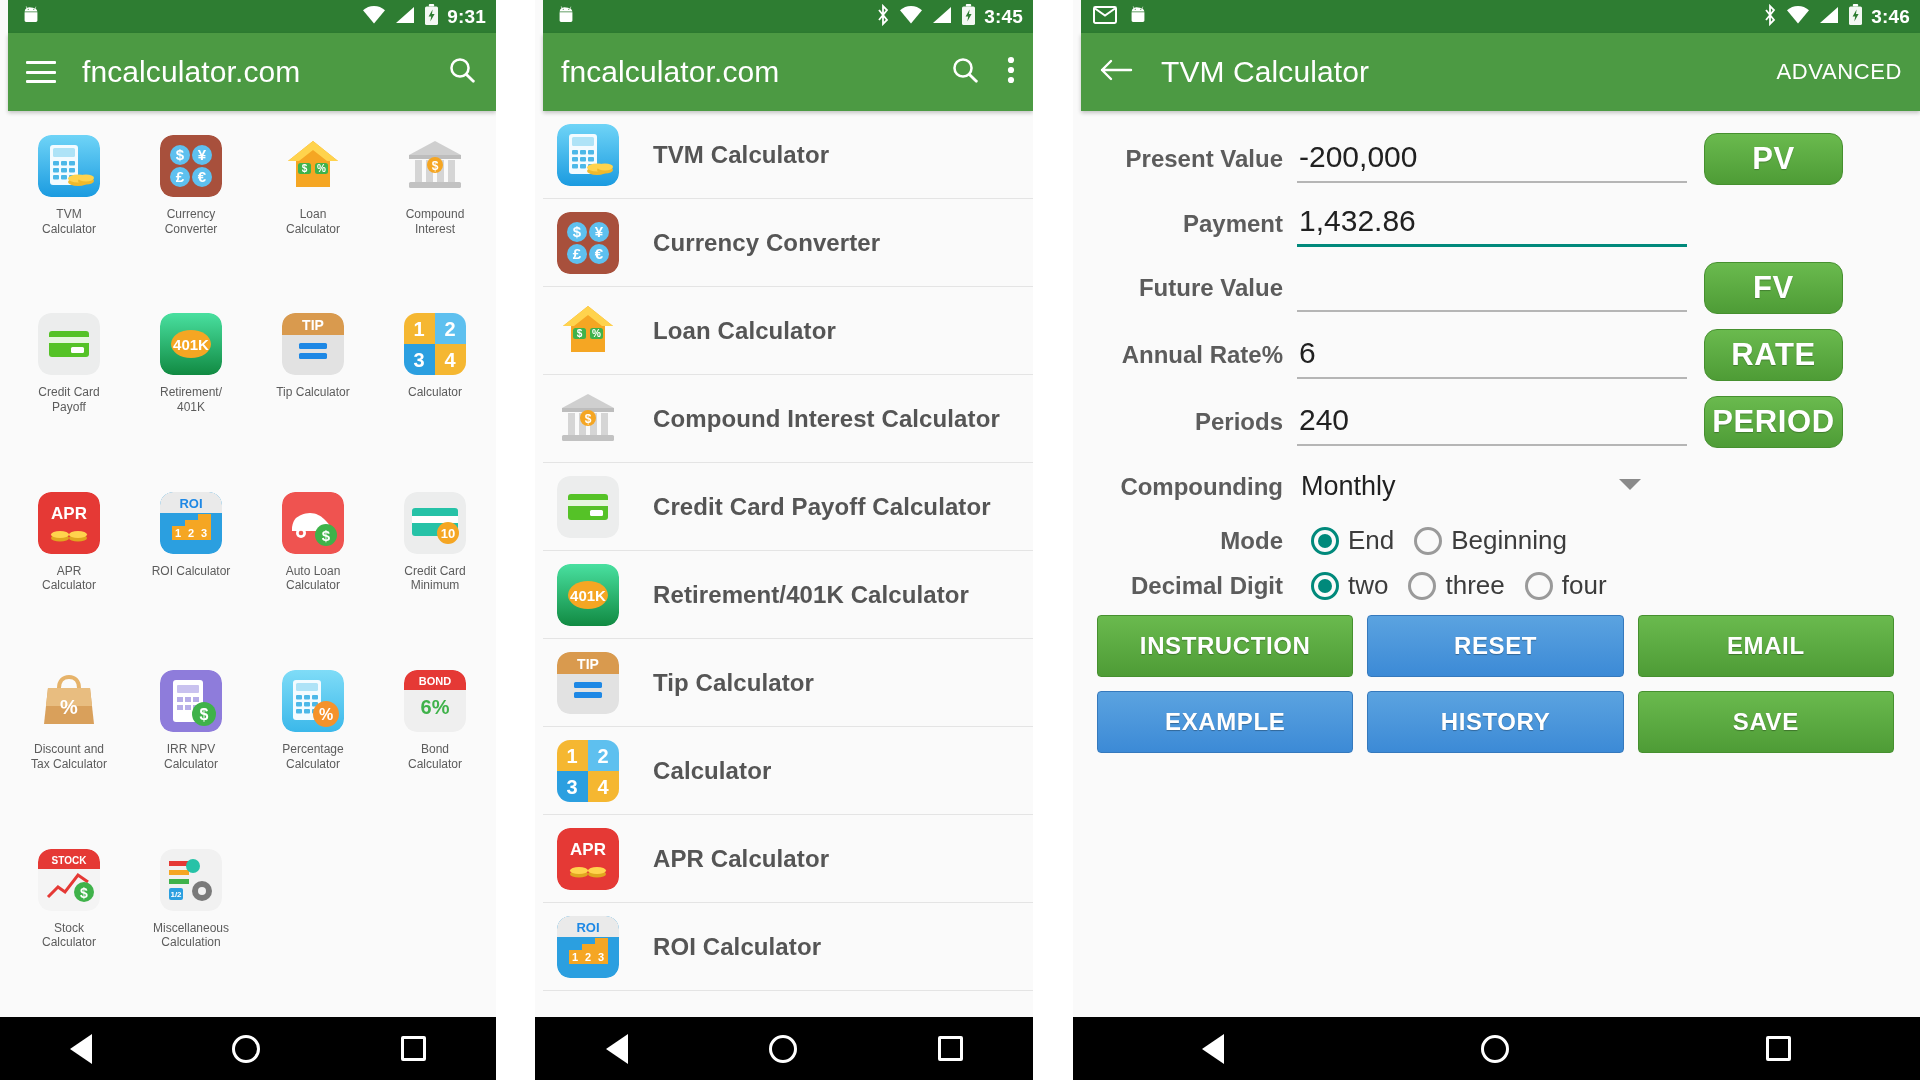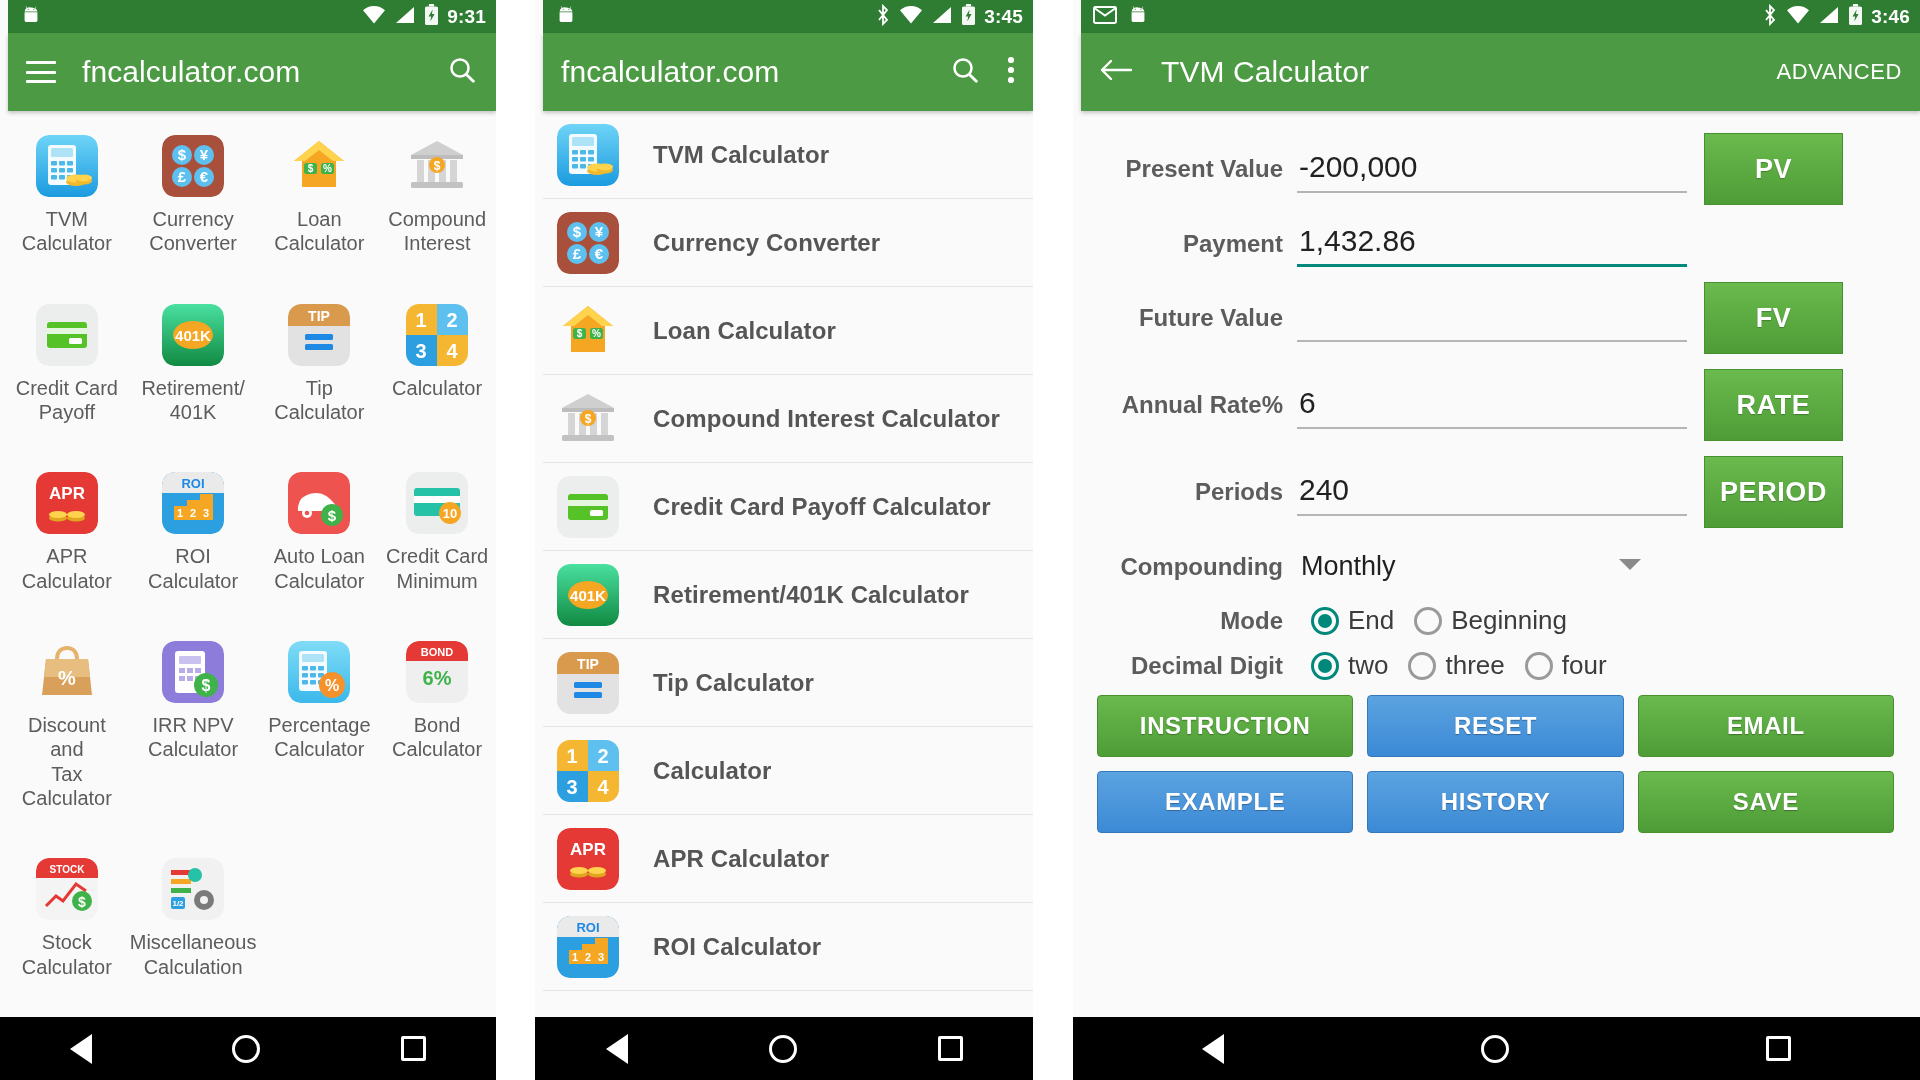--- a/index.html
+++ b/index.html
@@ -39,43 +39,43 @@
   .hamburger { width:30px; height:22px; display:flex; flex-direction:column; justify-content:space-between; margin-right:26px; cursor:pointer;}
   .hamburger i { display:block; height:3px; background:#fff; border-radius:1px; }
 
   
   .grid {
     display:grid; grid-template-columns: repeat(4, 1fr);
     padding: 14px 0 0 0; background:#fafafa; height: calc(1080px - 33px - 78px - 63px);
   }
   .gcell { display:flex; flex-direction:column; align-items:center; padding: 10px 4px 6px 4px; }
   .gicon { width:62px; height:62px; border-radius:13px; position:relative; overflow:hidden; }
-  .glabel { margin-top:10px; font-size:20px; line-height:1.22; color:#5c5c5c; text-align:center; font-weight:400; }
+  .glabel { margin-top:10px; font-size:12px; line-height:1.22; color:#5c5c5c; text-align:center; font-weight:400; }
 
   
   .list { background:#fafafa; height: calc(1080px - 33px - 78px - 63px); overflow:hidden; }
   .lrow { display:flex; align-items:center; height:88px; border-bottom:1px solid #e4e4e4; padding-left:14px; background:#fafafa;}
   .licon { width:62px; height:62px; border-radius:13px; position:relative; overflow:hidden; flex:0 0 62px; }
   .llabel { margin-left:34px; font-size:24px; font-weight:700; color:#555; letter-spacing:.1px; }
 
   
   .form { background:#fafafa; height: calc(1080px - 33px - 78px - 63px); padding: 22px 26px 0 16px; }
   .frow { display:flex; align-items:center; margin-bottom:15px; }
   .flabel { width:200px; text-align:right; padding-right:14px; font-size:24px; font-weight:700; color:#5c5c5c; white-space:nowrap; }
   .finput {
     flex: 0 0 350px; height:47px; font-size:30px; color:#212121;
     border:none; border-bottom:2px solid #b5b5b5; background:transparent;
     padding: 0 2px 2px 2px; font-family:"Liberation Sans", sans-serif;
   }
   .finput.focused { border-bottom:3px solid #00897b; }
   .fbtn {
-    margin-left:17px; flex:0 0 139px; height:72px; border-radius:0;
+    margin-left:17px; flex:0 0 139px; height:52px; border-radius:13px;
     background: linear-gradient(#6aba4e, #4e9c36);
     border:1px solid #46902f;
-    color:#fff; font-size:27px; font-weight:700; letter-spacing:.6px;
+    color:#fff; font-size:31px; font-weight:700; letter-spacing:.6px;
     display:flex; align-items:center; justify-content:center; cursor:pointer;
     text-shadow:0 1px 1px rgba(0,0,0,.25);
   }
   .select-wrap { flex:0 0 350px; display:flex; align-items:center; height:47px; position:relative; }
   .select-val { font-size:27px; color:#212121; padding-left:4px; }
   .caret { position:absolute; right:6px; top:16px; width:0;height:0;border-left:11px solid transparent;border-right:11px solid transparent;border-top:11px solid #8a8a8a; }
 
   .radio-row { display:flex; align-items:center; margin-bottom:14px; }
   .radio-items { display:flex; align-items:center; gap:20px; margin-left:14px; }
   .ritem { display:flex; align-items:center; gap:9px; cursor:pointer; }

